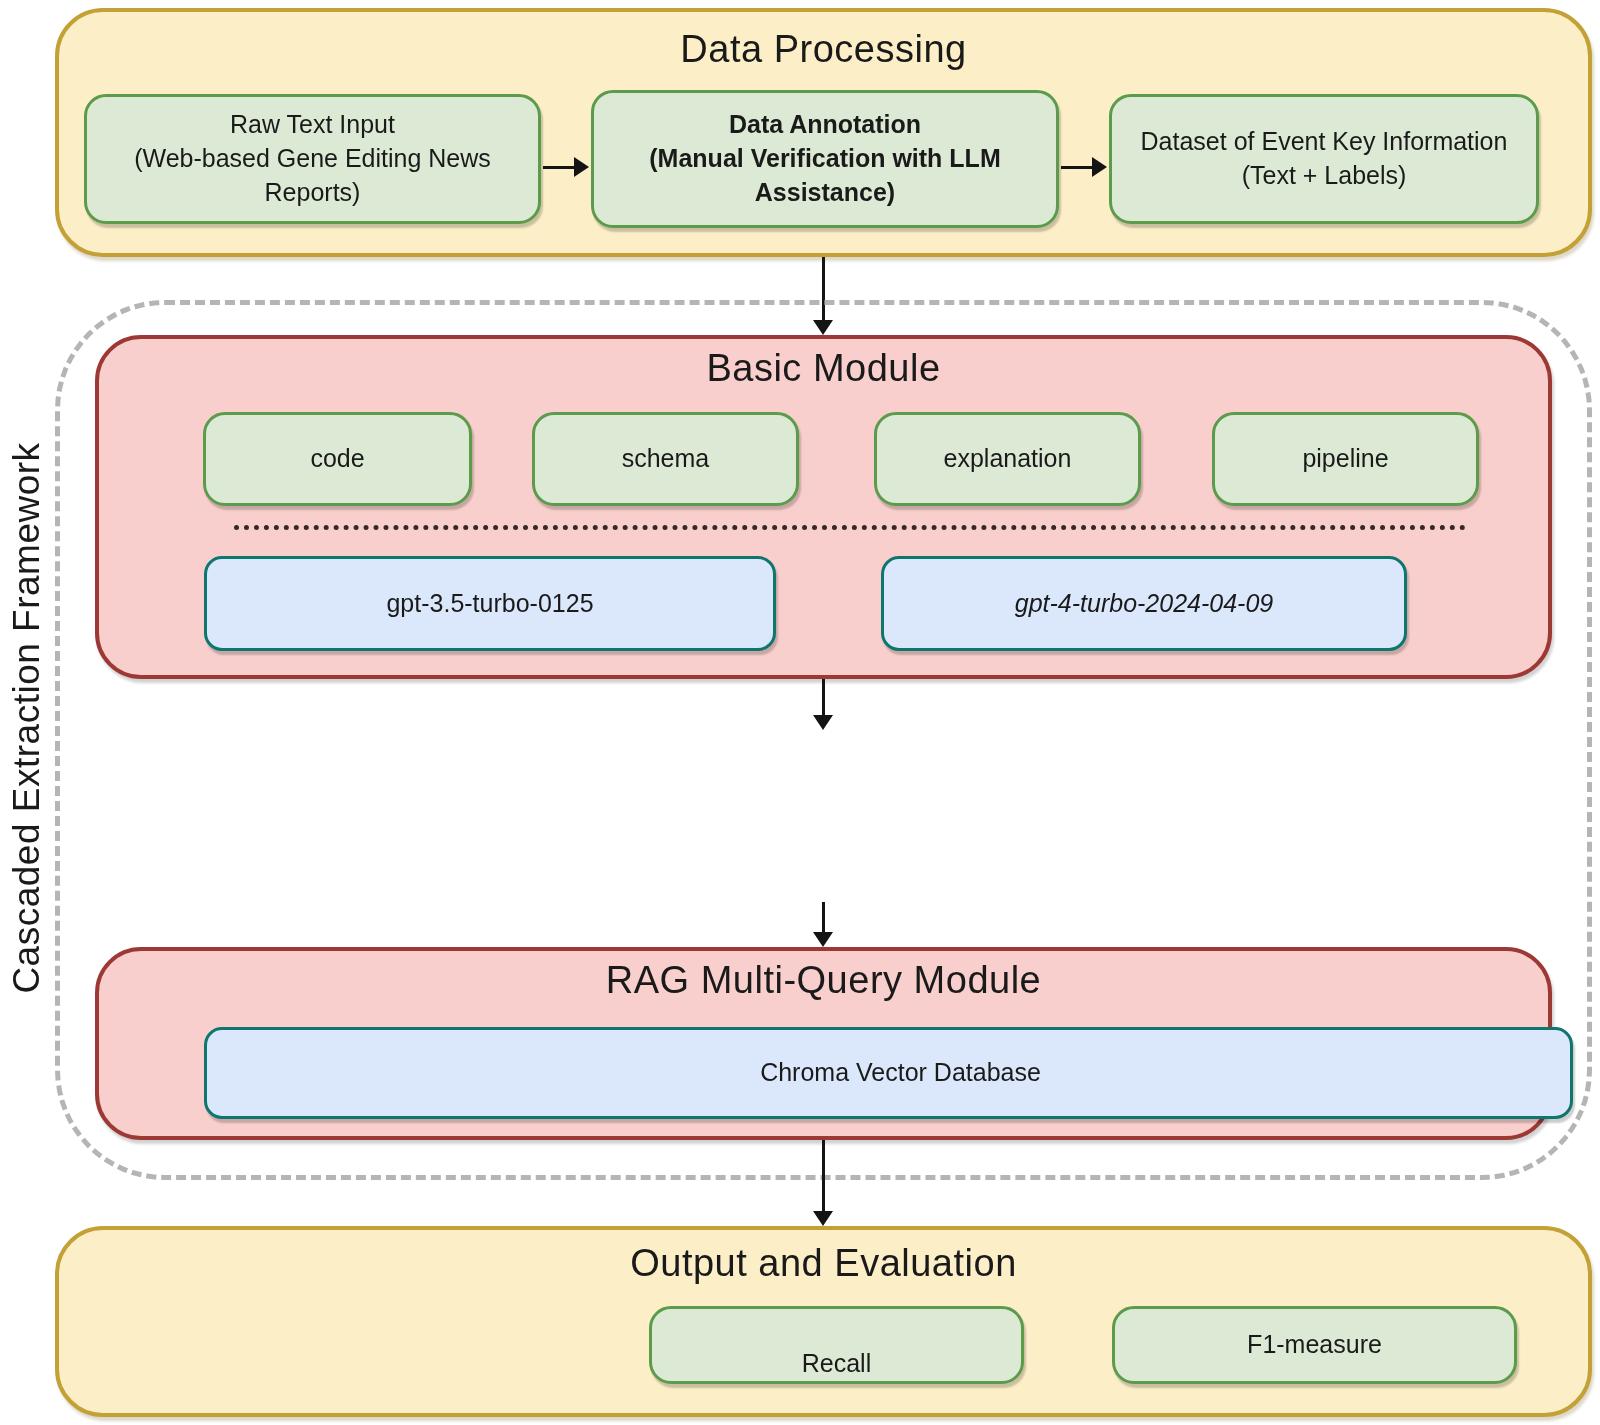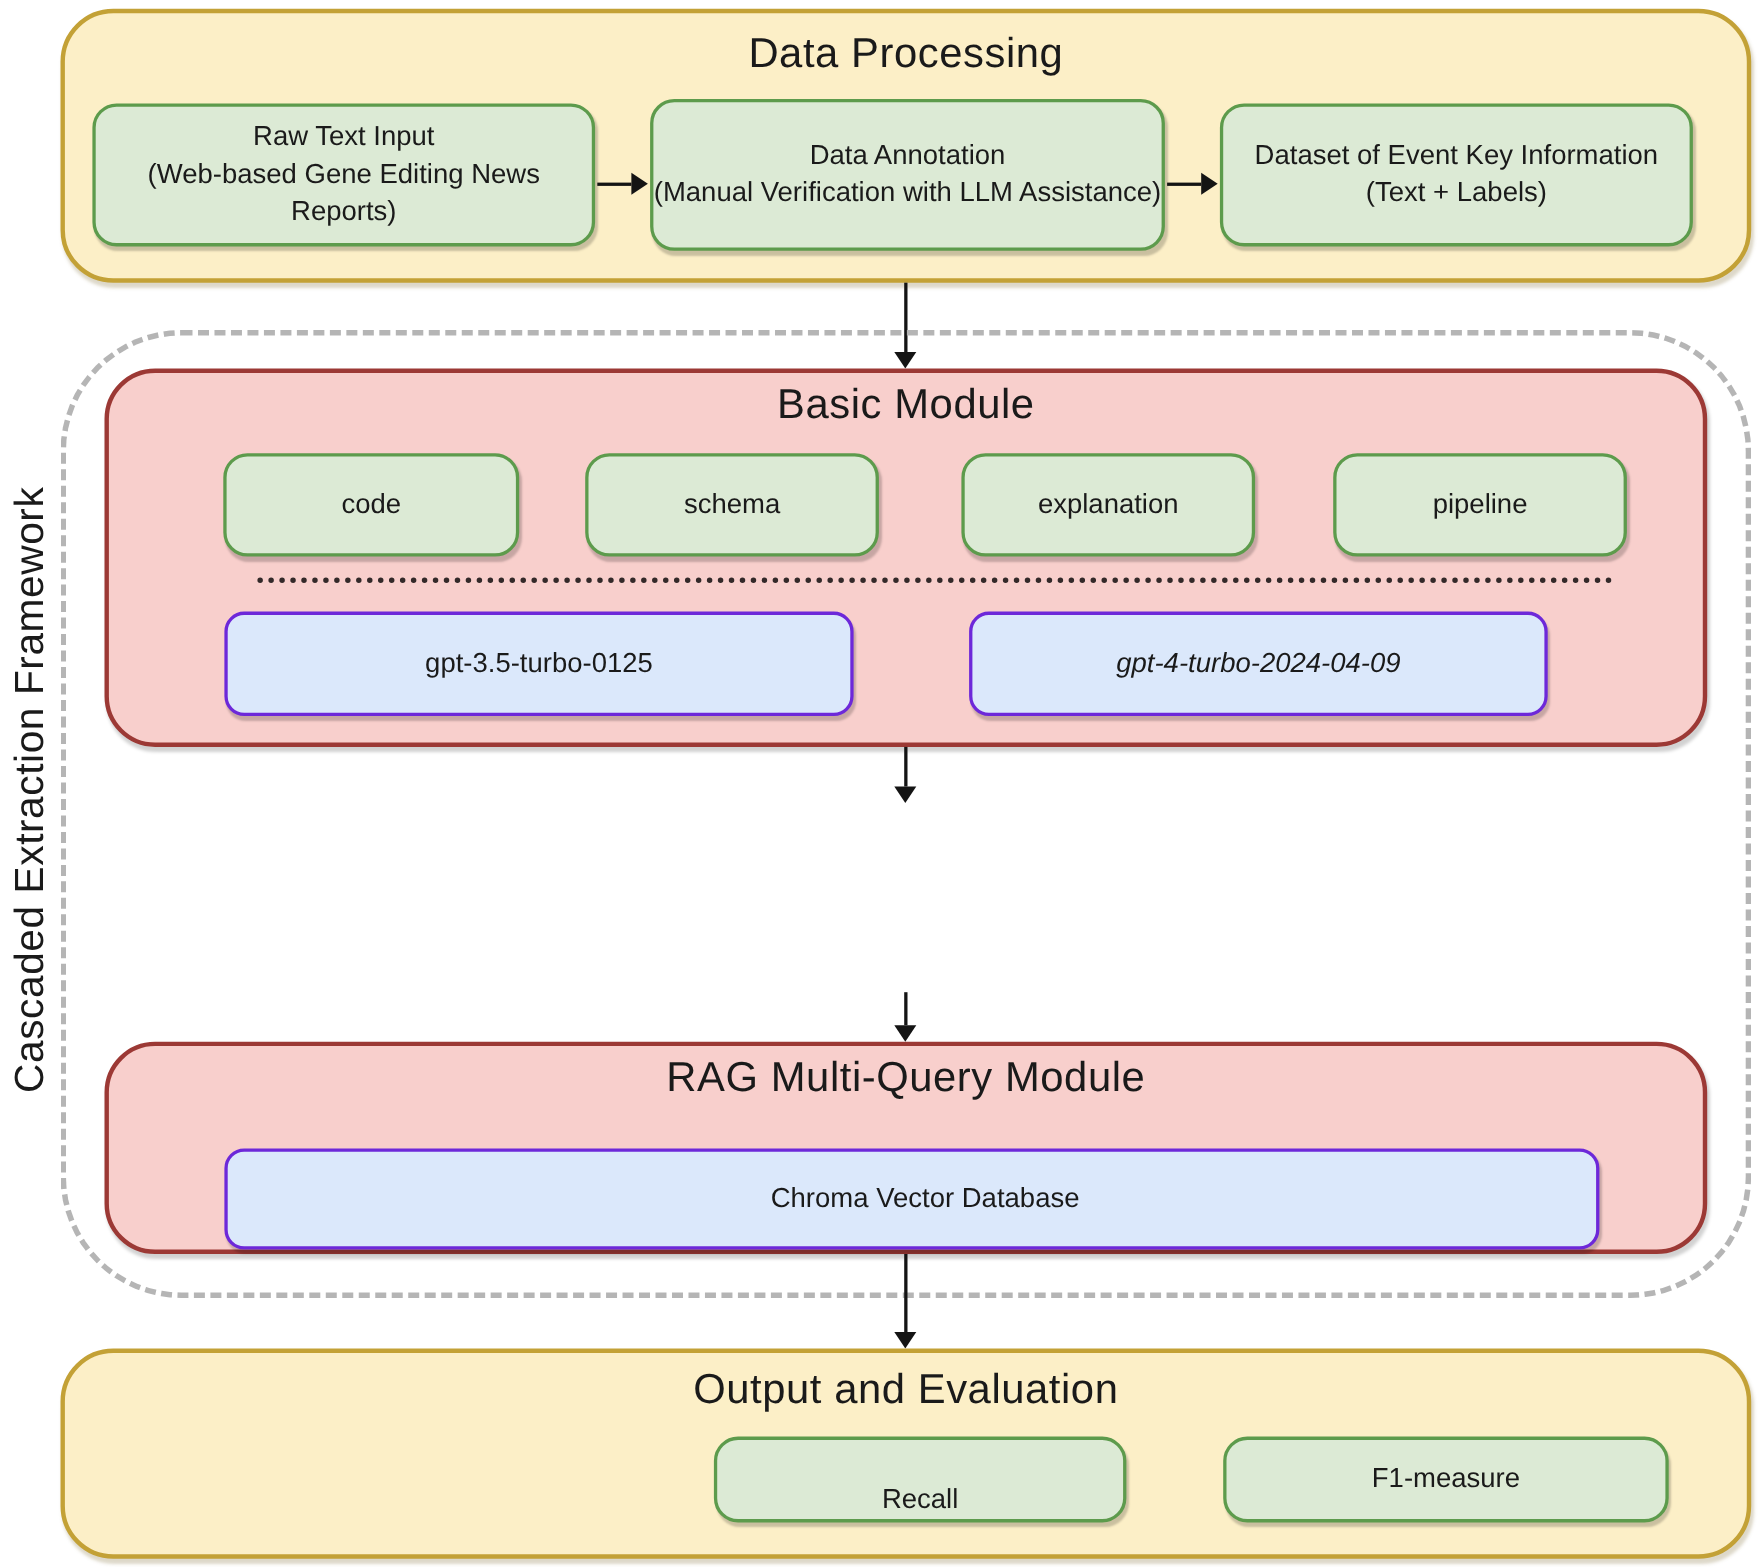--- a/index.html
+++ b/index.html
@@ -16,21 +16,21 @@
     position:absolute;left:0;right:0;top:0;text-align:center;
     font-size:38px;letter-spacing:0.5px;
   }
   .box{
     position:absolute;box-sizing:border-box;display:flex;flex-direction:column;
     align-items:center;justify-content:center;text-align:center;
     border-radius:22px;box-shadow:2px 4px 2px rgba(0,0,0,0.20);
     font-size:25px;line-height:1.35;
   }
   .box.green{background:#DCEAD5;border:3px solid #5D9B4C;}
-  .box.blue{background:#DBE8FB;border:3px solid #6d28d9;border-radius:18px;}
+  .box.blue{background:#DBE8FB;border:3px solid #0f766e;border-radius:18px;}
   .dashed-frame{
     position:absolute;left:55px;top:300px;width:1537px;height:880px;
     box-sizing:border-box;border:5px dashed #B5B5B5;border-radius:110px;
   }
   .framework-label{
     position:absolute;left:27px;top:718px;
     transform:translate(-50%,-50%) rotate(-90deg);
     white-space:nowrap;font-size:37px;letter-spacing:0.5px;
   }
   .dotted-sep{
@@ -56,21 +56,21 @@
     <div class="box green" style="left:25px;top:82px;width:457px;height:130px;">
       <div>Raw Text Input</div>
       <div>(Web-based Gene Editing News Reports)</div>
     </div>
 
     <div class="harrow" style="left:484px;top:145px;width:46px;">
       <div class="shaft"></div>
         <div class="head"></div>
     </div>
 
-    <div class="box green" style="left:532px;top:78px;width:468px;height:138px;">
+    <div class="box green" style="left:532px;top:78px;width:468px;height:138px;font-weight:bold;">
       <div>Data Annotation</div>
       <div>(Manual Verification with LLM Assistance)</div>
     </div>
 
     <div class="harrow" style="left:1002px;top:145px;width:46px;">
       <div class="shaft"></div>
         <div class="head"></div>
     </div>
 
     <div class="box green" style="left:1050px;top:82px;width:430px;height:130px;">
@@ -120,21 +120,21 @@
 
 
   <div class="varrow" style="left:813px;top:902px;height:45px;">
     <div class="shaft"></div>
       <div class="head"></div>
   </div>
 
   <section class="panel red" style="left:95px;top:947px;width:1457px;height:193px;">
     <div class="panel-title" style="top:8px;">RAG Multi-Query Module</div>
 
-    <div class="box blue" style="left:105px;top:93px;width:1250px;height:92px;padding-left:24px;">
+    <div class="box blue" style="left:105px;top:76px;width:1369px;height:92px;padding-left:24px;">
       <div>Chroma Vector Database</div>
     </div>
   </section>
 
   <div class="varrow" style="left:813px;top:1140px;height:86px;">
     <div class="shaft"></div>
       <div class="head"></div>
   </div>
 
   <section class="panel yellow" style="left:55px;top:1226px;width:1537px;height:191px;">

